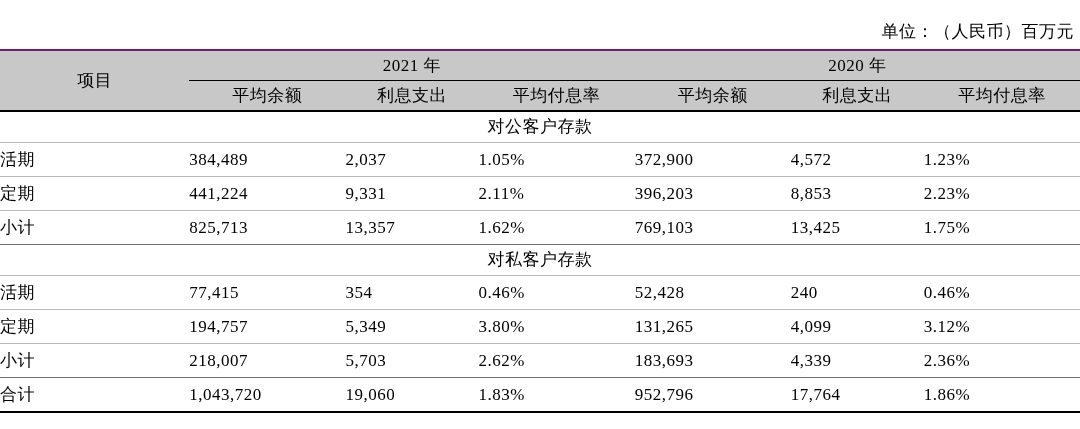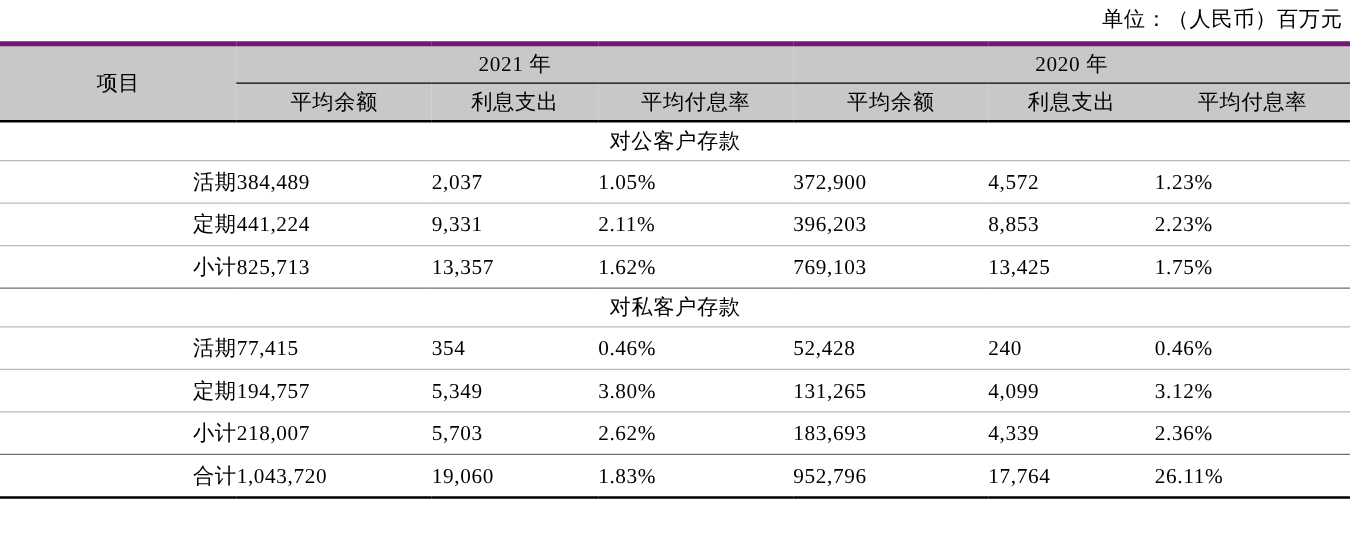--- a/index.html
+++ b/index.html
@@ -16,21 +16,21 @@
   }
   .page {
     position: relative;
     width: 1080px;
     height: 429px;
     box-sizing: border-box;
   }
   .unit-line {
     text-align: right;
     font-size: 17px;
-    padding: 4px 6px 6px 0;
+    padding: 20px 6px 6px 0;
     letter-spacing: 0.5px;
   }
   table.fin {
     width: 1080px;
     border-collapse: collapse;
     table-layout: fixed;
     font-size: 17px;
   }
   table.fin td, table.fin th {
     padding: 0;
@@ -44,21 +44,21 @@
     text-align: center;
     height: 29px;
     line-height: 29px;
     letter-spacing: 0.5px;
   }
   .hdr-top td.item-cell {
     height: 58px;
     line-height: 58px;
   }
   .line-thick-top {
-    border-top: 4px solid #701a75;
+    border-top: 2px solid #701a75;
   }
   .line-under-year {
     border-bottom: 1px solid #000;
   }
   .line-thick-bottom {
     border-bottom: 2px solid #000;
   }
   .row-line td {
     border-bottom: 1px solid #b9b9b9;
   }
@@ -70,21 +70,21 @@
     line-height: 30px;
     text-align: center;
     padding-left: 8px;
     letter-spacing: 0.5px;
   }
   .data td {
     height: 33px;
     line-height: 33px;
   }
   td.lbl {
-    text-align: right;
+    text-align: left;
     padding-left: 8px;
     letter-spacing: 0.5px;
   }
   td.num {
     text-align: left;
     padding-right: 26px;
     font-family: "Liberation Serif", serif;
     letter-spacing: 0.5px;
   }
   td.num.pct {
@@ -198,18 +198,18 @@
         <td class="num pct">2.36%</td>
       </tr>
 
       <tr class="data line-thick-bottom">
         <td class="lbl">合计</td>
         <td class="num">1,043,720</td>
         <td class="num">19,060</td>
         <td class="num pct">1.83%</td>
         <td class="num">952,796</td>
         <td class="num">17,764</td>
-        <td class="num pct">26.11%</td>
+        <td class="num pct">1.86%</td>
       </tr>
     </tbody>
   </table>
 
 </div>
 
 </body></html>

